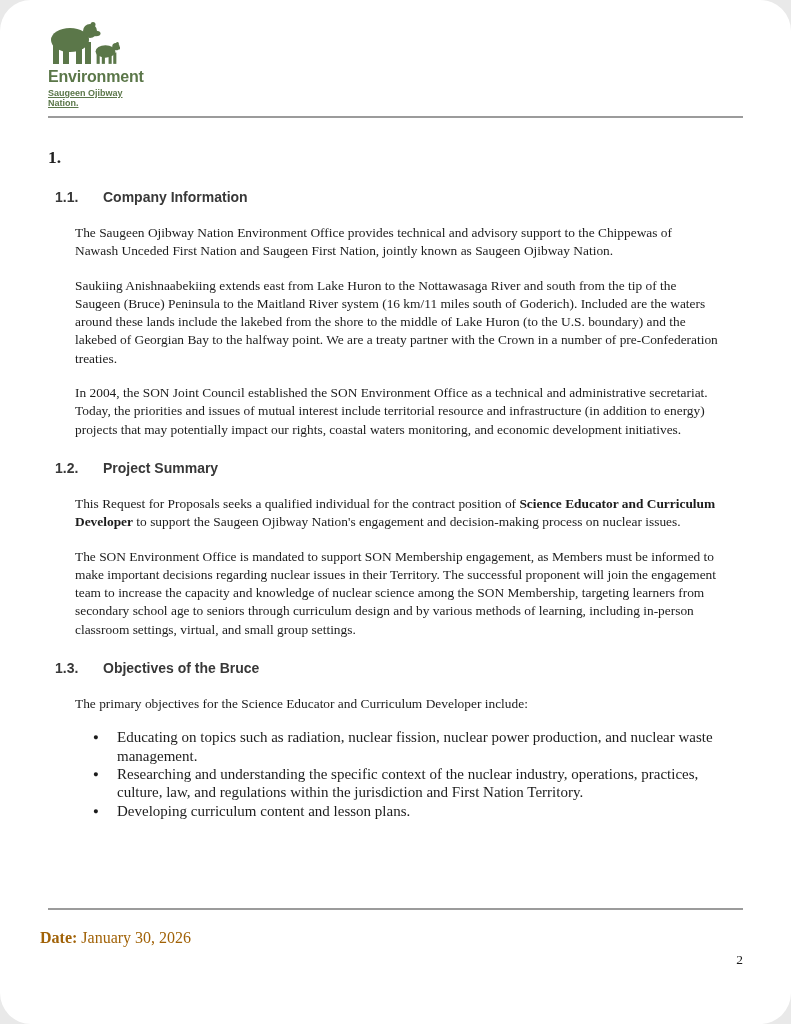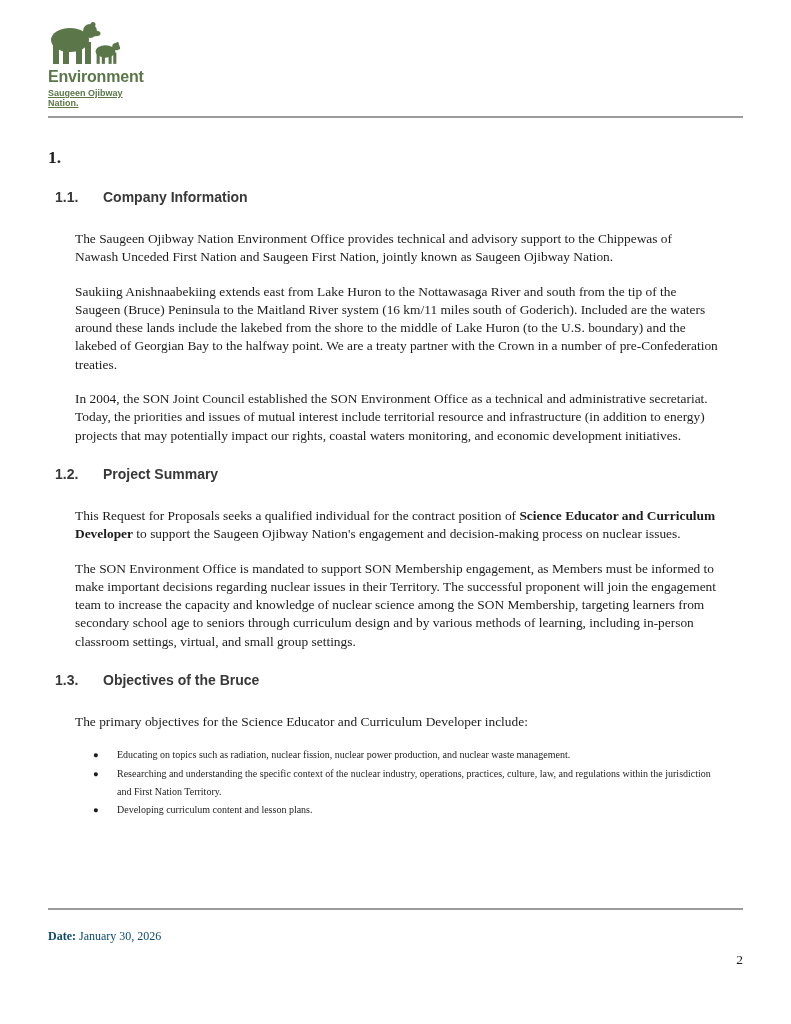--- a/index.html
+++ b/index.html
@@ -7,20 +7,21 @@
   body { font-family: "Liberation Serif", serif; }
 
   .page {
     position: relative;
     width: 791px;
     height: 1024px;
     margin: 0 auto;
     background: #ffffff;
     padding: 20px 48px 0 48px;
     overflow: hidden;
+    border-radius: 31px;
   }
 
   
   .logo { margin-bottom: 8px; }
   .logo svg { display: block; }
   .logo-title {
     font-family: "Liberation Sans", sans-serif;
     font-weight: 800;
     font-size: 16px;
     line-height: 16px;
@@ -72,48 +73,48 @@
 
   
   .para {
     margin-left: 27px;
     width: 643px;
     font-size: 13.4px;
     line-height: 18.3px;
     color: #1c1c1c;
     margin-top: 16px;
   }
-  .para.first { margin-top: 24px; }
+  .para.first { margin-top: 18px; }
   .para b { font-weight: 700; }
 
   ul.bullets {
     margin-top: 15px;
     margin-left: 45px;
     width: 625px;
     list-style: none;
-    font-size: 10px;
+    font-size: 15px;
     line-height: 18.3px;
     color: #1c1c1c;
   }
   ul.bullets li { position: relative; padding-left: 24px; }
   ul.bullets li::before {
     content: "\25CF";
     position: absolute;
     left: 0; top: 0;
     font-size: 9.5px;
     line-height: 18.3px;
   }
 
   
   .rule-bottom { position: absolute; left: 48px; top: 908px; }
   .date-line {
     position: absolute;
-    left: 48px; top: 929px;
-    font-size: 12px;
-    color: #0c4a6e;
+    left: 40px; top: 929px;
+    font-size: 16px;
+    color: #a16207;
   }
   .date-line .lbl { font-weight: 700; }
   .page-number {
     position: absolute;
     right: 48px; top: 952px;
     font-size: 13.5px;
     color: #1c1c1c;
   }
 </style>
 </head>

